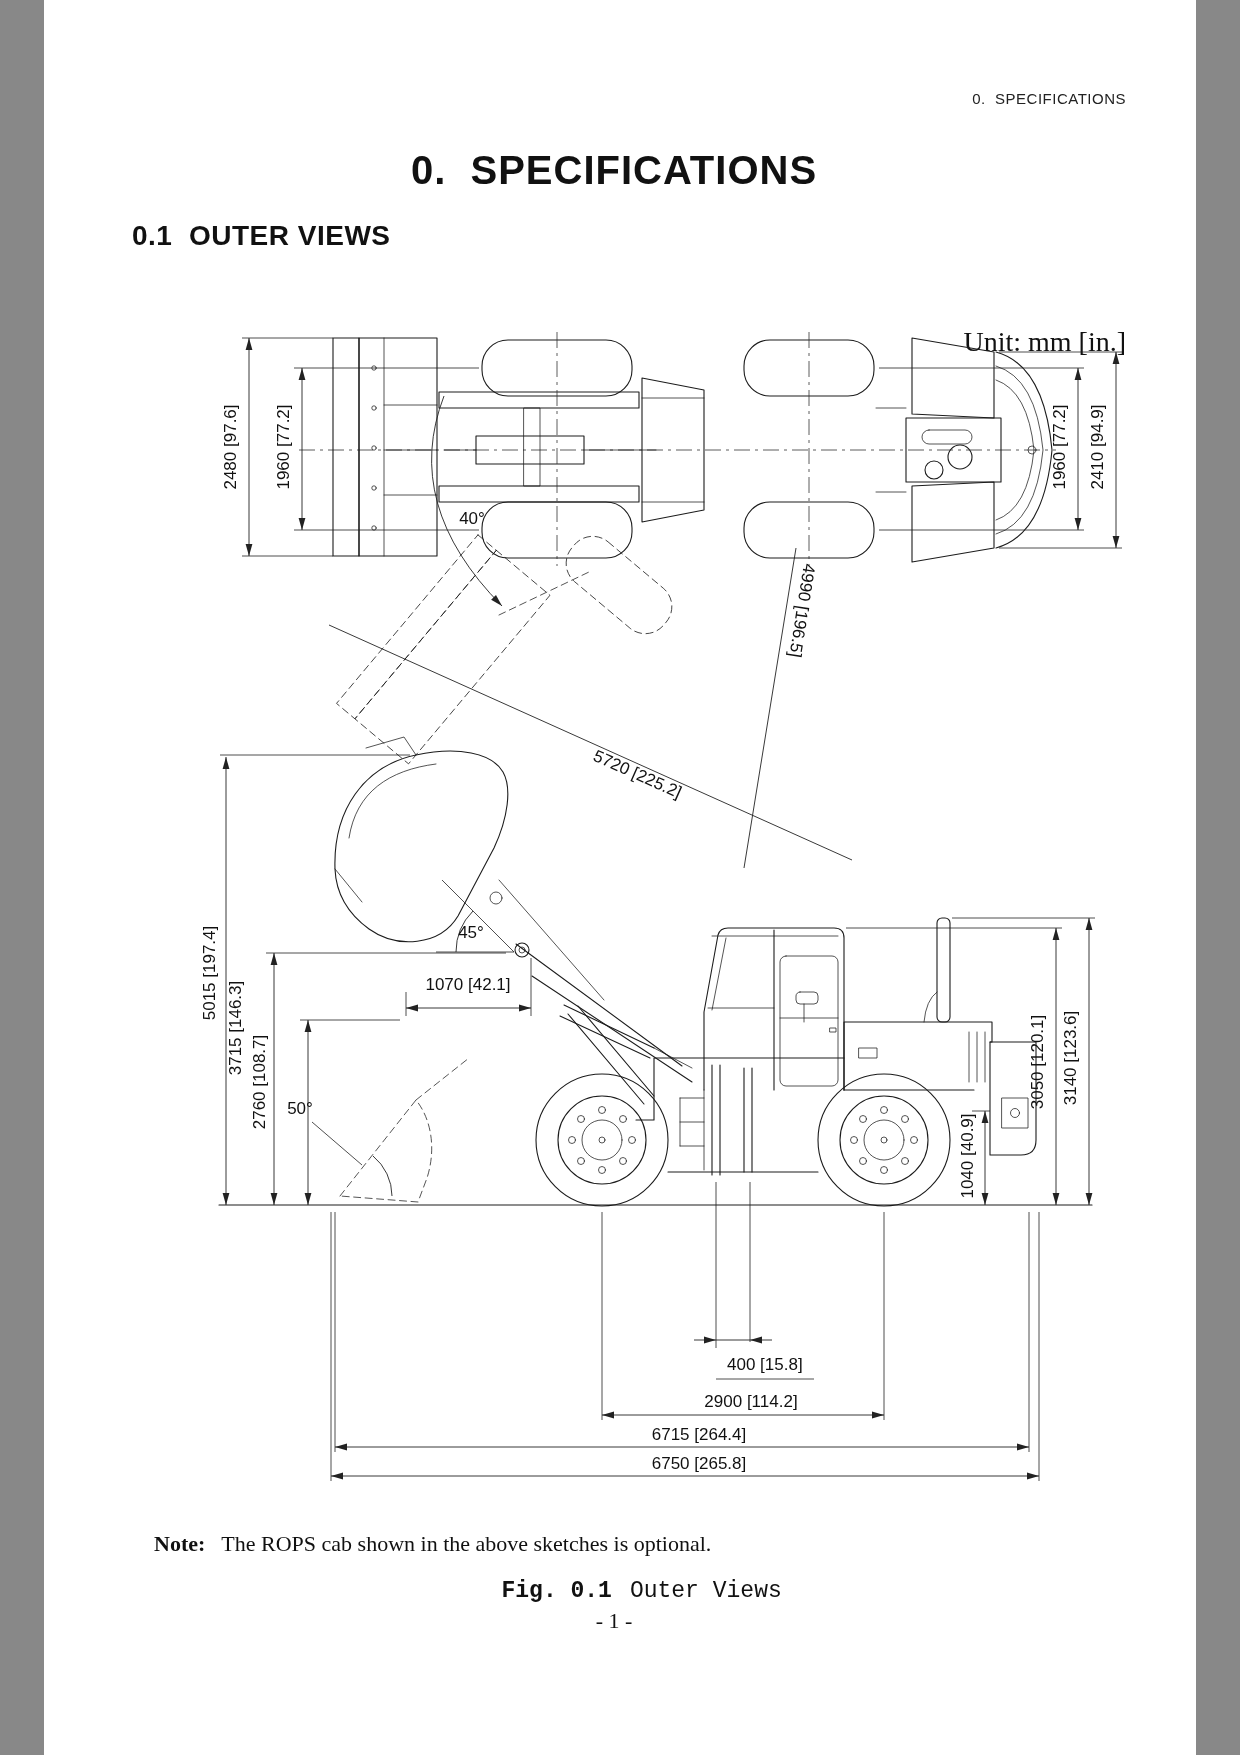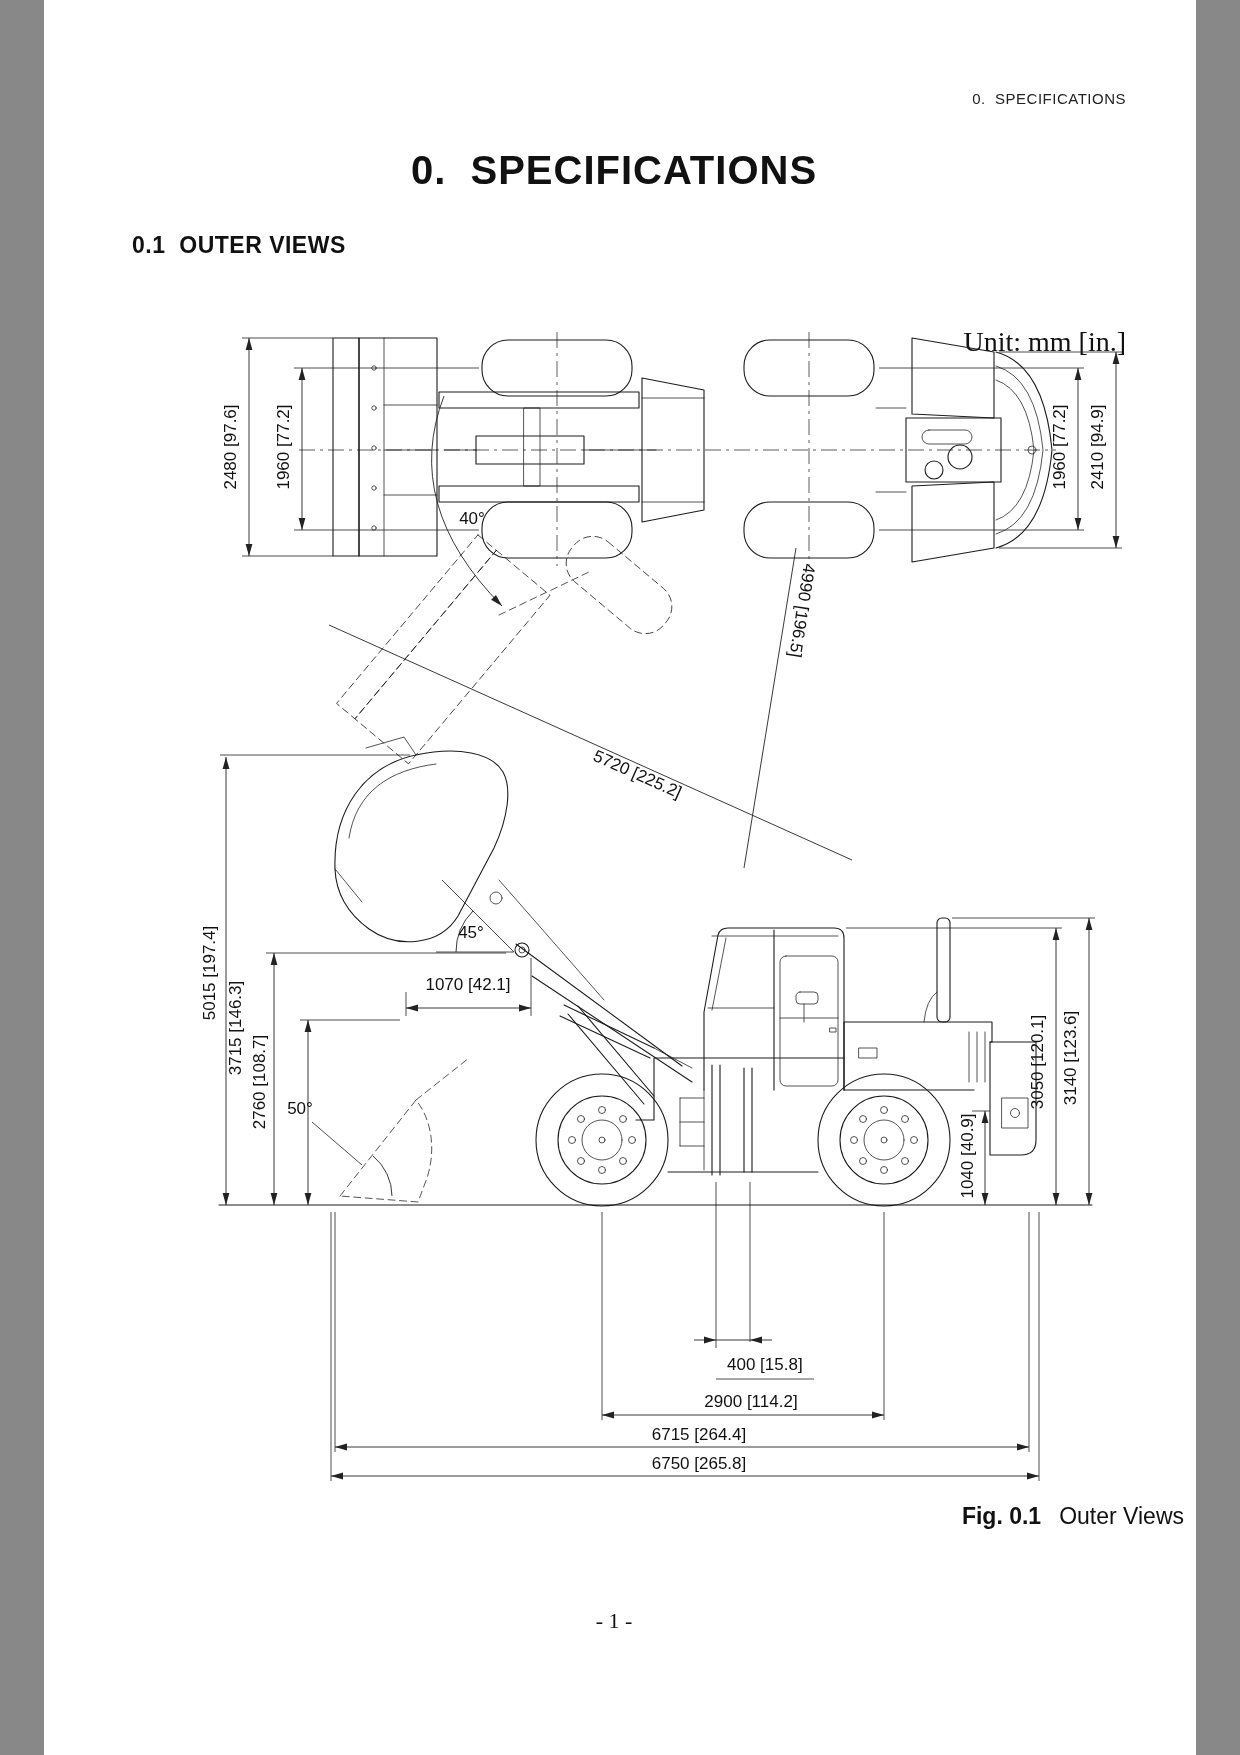--- a/index.html
+++ b/index.html
@@ -1,25 +1,25 @@
 <!DOCTYPE html>
 <html><head>
 <meta charset="utf-8">
 <style>
   html,body{margin:0;padding:0;background:#888;}
   #page{position:relative;width:1152px;height:1755px;background:#ffffff;margin:0 auto;overflow:hidden;
         font-family:"Liberation Sans",sans-serif;color:#111;}
   .abs{position:absolute;white-space:pre;}
   .running-header{top:90px;right:70px;font-size:15px;letter-spacing:.5px;color:#222;}
   .doc-title{top:148px;left:0;width:1140px;text-align:center;font-size:40px;font-weight:bold;letter-spacing:1px;}
-  .section-heading{top:220px;left:88px;font-size:23px;font-weight:bold;letter-spacing:.5px;margin-top:12px;}
+  .section-heading{top:220px;left:88px;font-size:28px;font-weight:bold;letter-spacing:.5px;}
   .unit-note{top:326px;right:70px;font-family:"Liberation Serif",serif;font-size:28px;}
   .note-line{top:1505px;left:88px;font-family:"Liberation Serif",serif;font-size:22px;}
   .note-label{font-weight:bold;margin-right:16px;}
-  .fig-caption{top:1476px;left:0;width:1140px;text-align:right;font-family:Liberation Sans, sans-serif;font-size:23px;}
+  .fig-caption{top:1552px;left:0;width:1140px;text-align:center;font-family:Liberation Mono, monospace;font-size:23px;}
   .fig-label{font-weight:bold;margin-right:18px;}
   .page-number{top:1608px;left:0;width:1140px;text-align:center;font-family:"Liberation Serif",serif;font-size:22px;}
   
   svg{position:absolute;left:0;top:330px;}
   .ln{fill:none;stroke:#1c1c1c;stroke-width:1.1;stroke-linejoin:round;stroke-linecap:round;}
   .thin{stroke-width:.75;}
   .dim{fill:none;stroke:#222;stroke-width:.9;}
   .ext{fill:none;stroke:#222;stroke-width:.8;}
   .dash{stroke-dasharray:7 4.5;}
   .cl{fill:none;stroke:#333;stroke-width:.8;stroke-dasharray:16 5 3 5;}
@@ -269,20 +269,23 @@
         <text class="dimtxt" text-anchor="middle" x="1032" y="1058" transform="rotate(-90 1032 1058)">3140 [123.6]</text>
         <text class="dimtxt" text-anchor="middle" x="929" y="1156" transform="rotate(-90 929 1156)">1040 [40.9]</text>
         <text class="dimtxt" x="683" y="1370">400 [15.8]</text>
         <text class="dimtxt" text-anchor="middle" x="707" y="1407">2900 [114.2]</text>
         <text class="dimtxt" text-anchor="middle" x="655" y="1440">6715 [264.4]</text>
         <text class="dimtxt" text-anchor="middle" x="655" y="1469">6750 [265.8]</text>
       </g>
     </g>
   </svg>
 
+  <div class="abs note-line">
+    <span class="note-label">Note:</span><span>The ROPS cab shown in the above sketches is optional.</span>
+  </div>
 
   <div class="abs fig-caption">
     <span class="fig-label">Fig. 0.1</span><span>Outer Views</span>
   </div>
 
   <div class="abs page-number">- 1 -</div>
 
 </div>
 
 </body></html>

